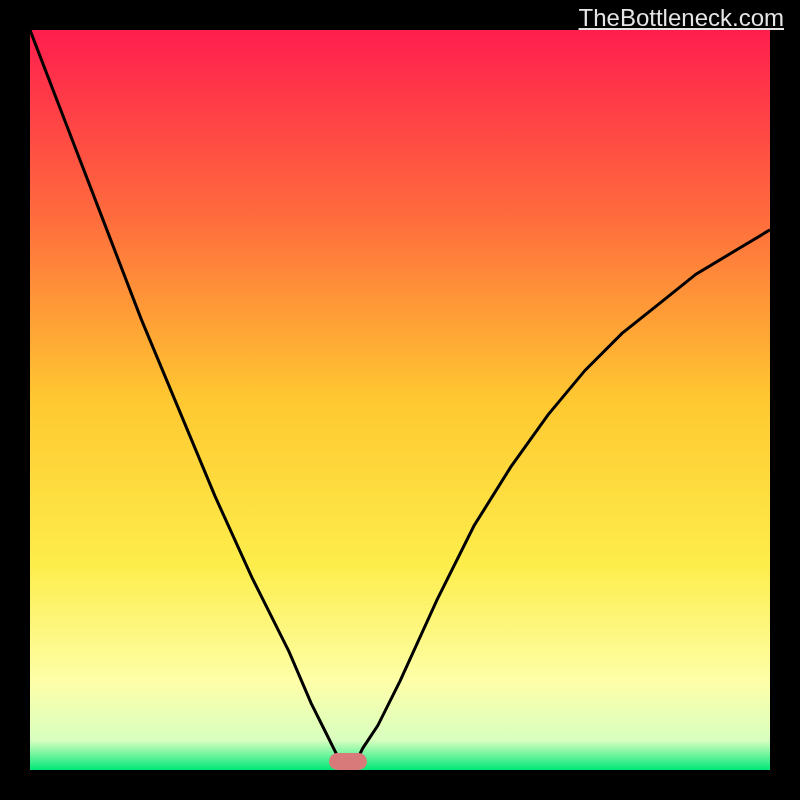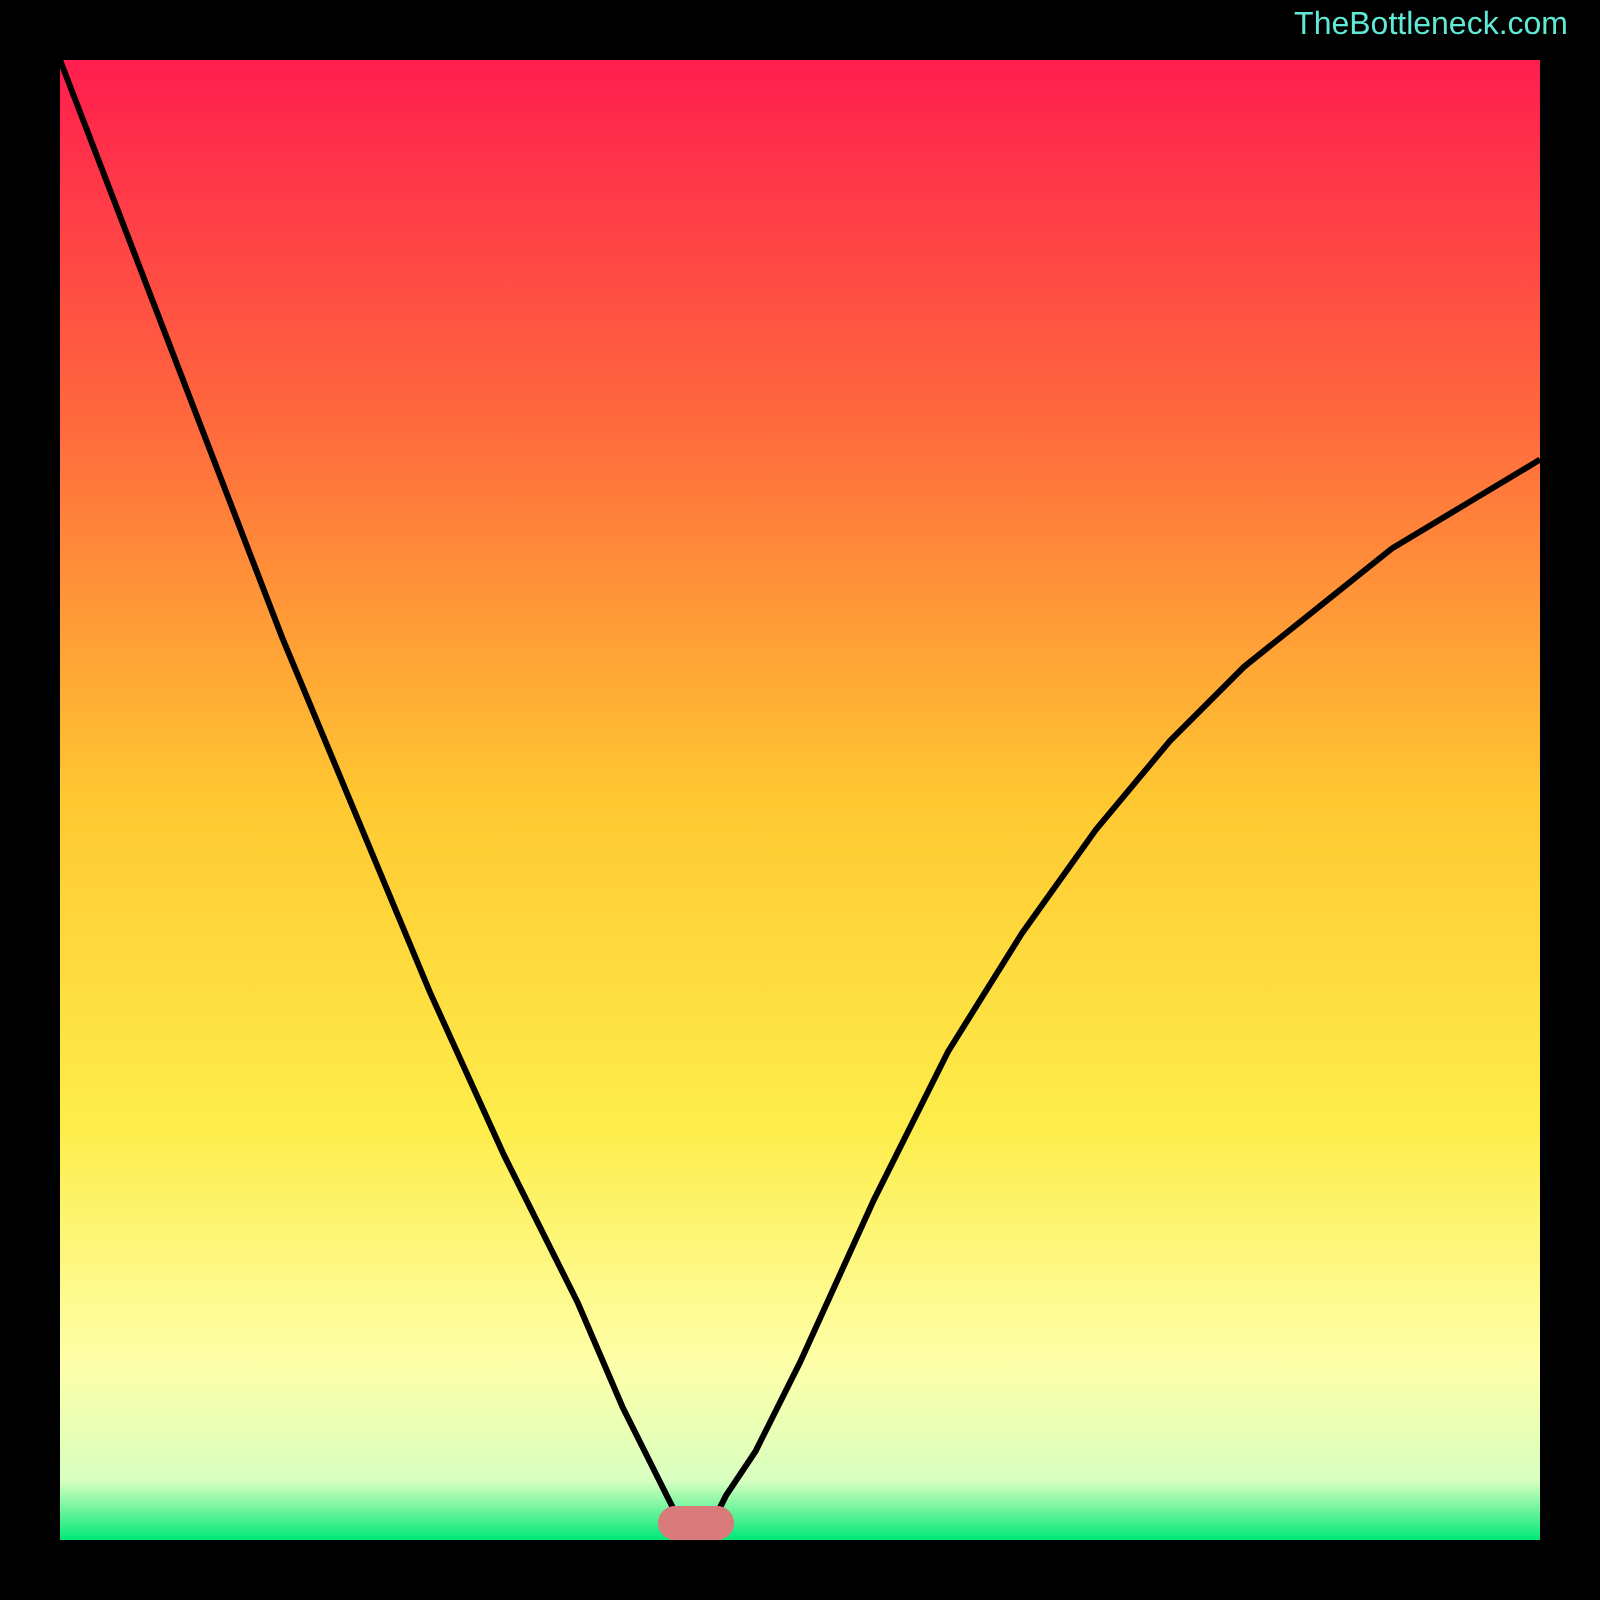--- a/index.html
+++ b/index.html
@@ -8,24 +8,25 @@
     width: 800px;
     height: 800px;
     background: #000;
     position: relative;
     font-family: Arial, sans-serif;
   }
   .watermark {
     position: absolute;
     top: 4px;
     right: 16px;
-    color: #5eead4;
-    font-size: 16px;
+    color: #e5e5e5;
+    font-size: 24px;
     font-weight: 500;
     z-index: 10;
+    text-decoration: underline;
   }
   .plot-area {
     position: absolute;
     left: 30px;
     top: 30px;
     width: 740px;
     height: 740px;
   }
   svg {
     display: block;

